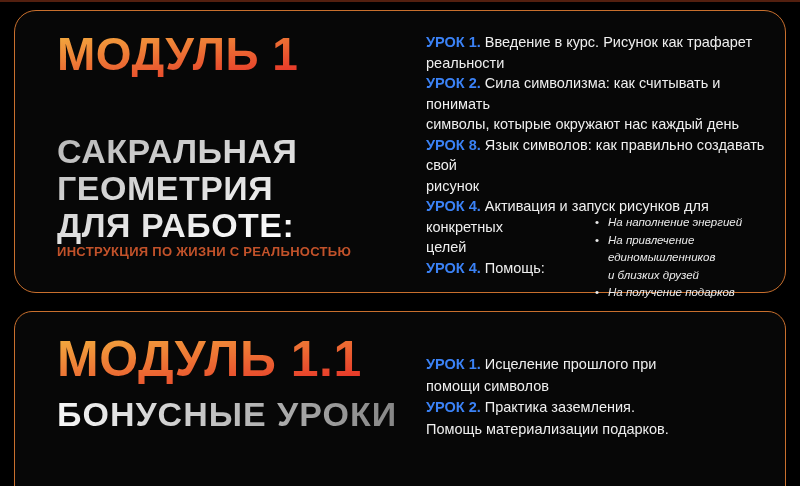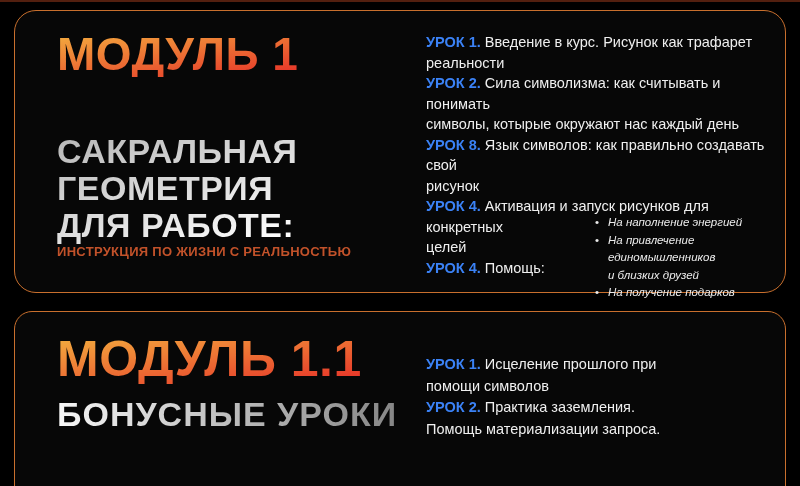--- a/index.html
+++ b/index.html
@@ -122,15 +122,15 @@
 <section class="card card-2">
   <h1 class="module-title">МОДУЛЬ 1.1</h1>
   <h2 class="bonus-sub">БОНУСНЫЕ УРОКИ</h2>
 
   <div class="lessons">
     <span class="lesson-label">УРОК 1.</span>
     <span class="lesson-text">Исцеление прошлого при
 помощи символов</span><br>
     <span class="lesson-label">УРОК 2.</span>
     <span class="lesson-text">Практика заземления.
-Помощь материализации запроса.</span>
+Помощь материализации подарков.</span>
   </div>
 </section>
 
 </body></html>

